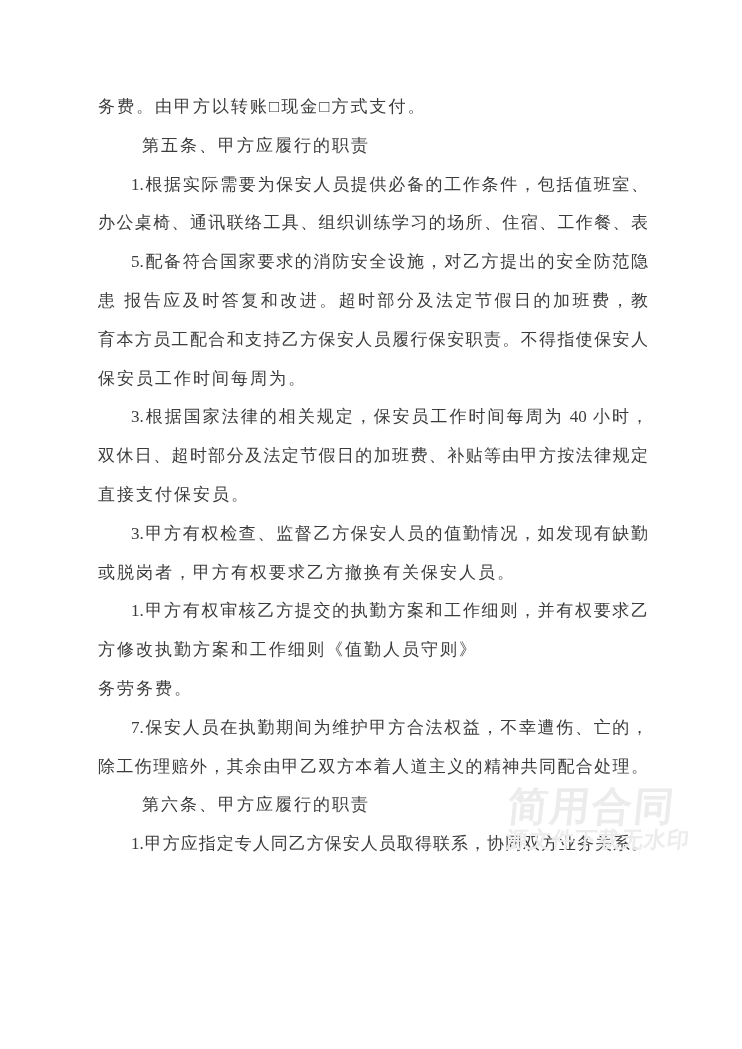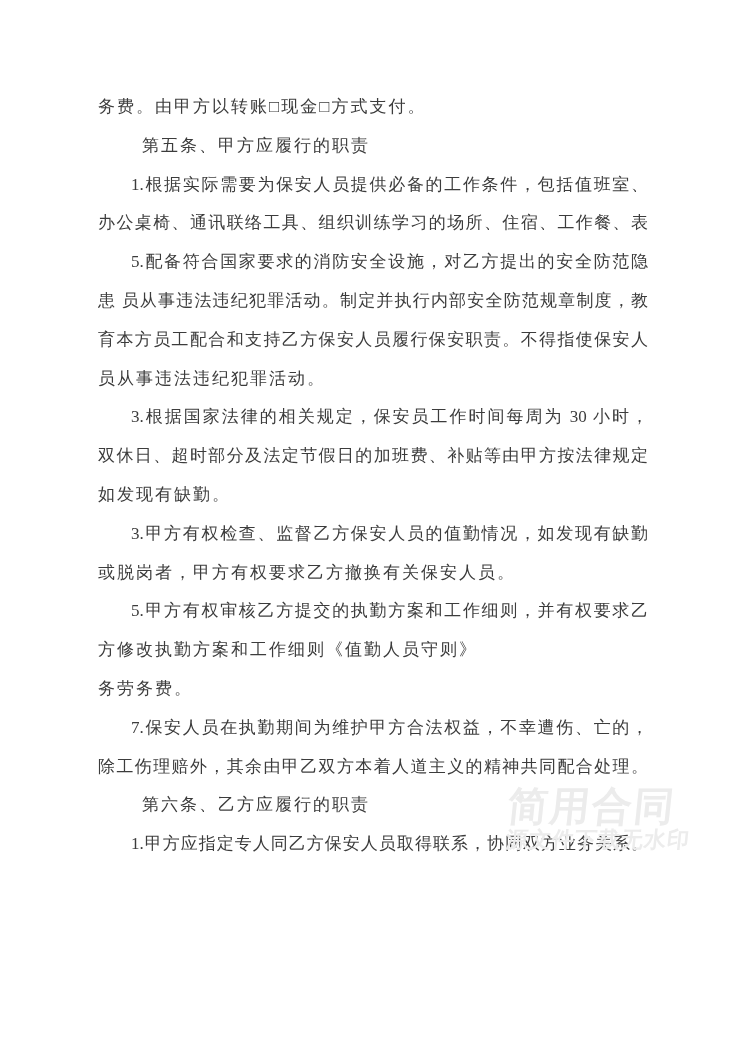--- a/index.html
+++ b/index.html
@@ -72,33 +72,33 @@
 </head>
 <body>
 
 <div class="page">
   <div class="doc-body" id="doc-body">
       <div class="line" style="padding-left: 0px;">务费。由甲方以转账□现金□方式支付。</div>
       <div class="line" style="padding-left: 44px;">第五条、甲方应履行的职责</div>
       <div class="line justify" style="padding-left: 33px;">1.根据实际需要为保安人员提供必备的工作条件，包括值班室、</div>
       <div class="line justify" style="padding-left: 0px;">办公桌椅、通讯联络工具、组织训练学习的场所、住宿、工作餐、表</div>
       <div class="line justify" style="padding-left: 33px;">5.配备符合国家要求的消防安全设施，对乙方提出的安全防范隐</div>
-      <div class="line justify" style="padding-left: 0px;">患 员从事违法违纪犯罪活动。制定并执行内部安全防范规章制度，教</div>
+      <div class="line justify" style="padding-left: 0px;">患 报告应及时答复和改进。超时部分及法定节假日的加班费，教</div>
       <div class="line justify" style="padding-left: 0px;">育本方员工配合和支持乙方保安人员履行保安职责。不得指使保安人</div>
-      <div class="line" style="padding-left: 0px;">员从事违法违纪犯罪活动。</div>
-      <div class="line justify" style="padding-left: 33px;">3.根据国家法律的相关规定，保安员工作时间每周为 30 小时，</div>
+      <div class="line" style="padding-left: 0px;">保安员工作时间每周为。</div>
+      <div class="line justify" style="padding-left: 33px;">3.根据国家法律的相关规定，保安员工作时间每周为 40 小时，</div>
       <div class="line justify" style="padding-left: 0px;">双休日、超时部分及法定节假日的加班费、补贴等由甲方按法律规定</div>
-      <div class="line" style="padding-left: 0px;">如发现有缺勤。</div>
+      <div class="line" style="padding-left: 0px;">直接支付保安员。</div>
       <div class="line justify" style="padding-left: 33px;">3.甲方有权检查、监督乙方保安人员的值勤情况，如发现有缺勤</div>
       <div class="line" style="padding-left: 0px;">或脱岗者，甲方有权要求乙方撤换有关保安人员。</div>
-      <div class="line justify" style="padding-left: 33px;">5.甲方有权审核乙方提交的执勤方案和工作细则，并有权要求乙</div>
+      <div class="line justify" style="padding-left: 33px;">1.甲方有权审核乙方提交的执勤方案和工作细则，并有权要求乙</div>
       <div class="line" style="padding-left: 0px;">方修改执勤方案和工作细则《值勤人员守则》</div>
       <div class="line" style="padding-left: 0px;">务劳务费。</div>
       <div class="line justify" style="padding-left: 33px;">7.保安人员在执勤期间为维护甲方合法权益，不幸遭伤、亡的，</div>
       <div class="line justify" style="padding-left: 0px;">除工伤理赔外，其余由甲乙双方本着人道主义的精神共同配合处理。</div>
-      <div class="line" style="padding-left: 44px;">第六条、乙方应履行的职责</div>
+      <div class="line" style="padding-left: 44px;">第六条、甲方应履行的职责</div>
       <div class="line justify" style="padding-left: 33px;">1.甲方应指定专人同乙方保安人员取得联系，协同双方业务关系。</div>
     </div>
   <div class="watermark">
     <div class="wm-title">简用合同</div>
     <div class="wm-sub">源文件下载无水印</div>
   </div>
 </div>
 
 </body></html>

